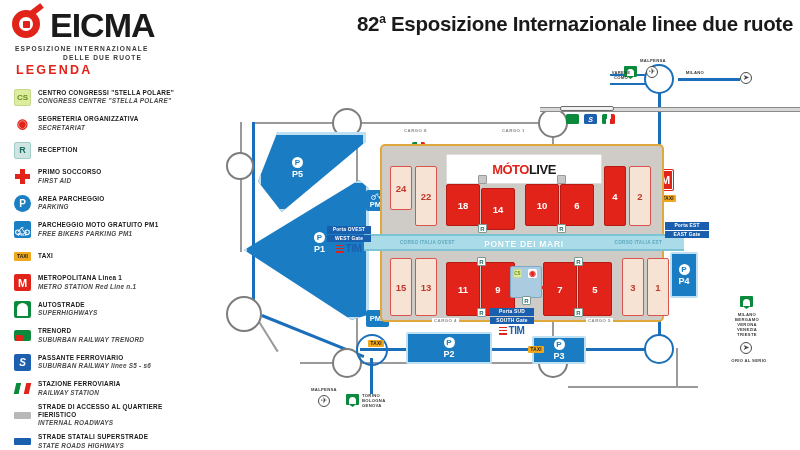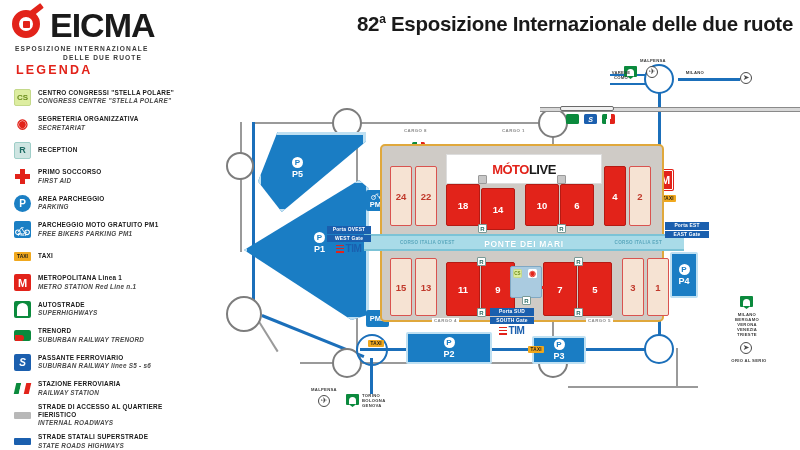--- a/index.html
+++ b/index.html
@@ -264,21 +264,21 @@
         <div class="legend-txt">
           <span class="it">STRADE STATALI SUPERSTRADE</span>
           <span class="en">STATE ROADS HIGHWAYS</span>
         </div>
       </div>
     </div>
 </div>
 
 <div id="header">
   <div id="main-title">
-    <span>82</span><sup>a</sup><span> Esposizione Internazionale delle due ruote</span>
+    <span>82</span><sup>a</sup><span> Esposizione Internazionale linee due ruote</span>
   </div>
 </div>
 
 <div id="map">
 
   <div class="road" style="left:40px;top:70px;width:2.2px;height:130px;"></div>
   <div class="road" style="left:52px;top:70px;width:300px;height:2.2px;"></div>
   <div class="road" style="left:52px;top:196px;width:2.2px;height:0px;"></div>
   <div class="road" style="left:53px;top:262px;width:2.2px;height:45px;transform:rotate(-32deg);transform-origin:top left;"></div>
   <div class="road" style="left:100px;top:310px;width:260px;height:2.2px;"></div>
@@ -411,21 +411,21 @@
   <div class="ext" style="left:518px;top:306px;width:62px;">ORIO AL SERIO</div>
 
   <div id="fair">
 
     <div id="motolive" style="left:64px;top:8px;width:156px;height:30px;">
       <div id="ml-text">
         <span class="a">MÓTO</span><span class="b">LIVE</span>
       </div>
     </div>
 
-    <div class="hall beige" style="left:8px;top:20px;width:22px;height:60px;">24</div>
+    <div class="hall beige" style="left:8px;top:20px;width:22px;height:44px;">24</div>
     <div class="hall beige" style="left:33px;top:20px;width:22px;height:60px;">22</div>
     <div class="hall red" style="left:64px;top:38px;width:34px;height:42px;">18</div>
     <div class="hall red" style="left:99px;top:42px;width:34px;height:42px;">14</div>
     <div class="hall red" style="left:143px;top:38px;width:34px;height:42px;">10</div>
     <div class="hall red" style="left:178px;top:38px;width:34px;height:42px;">6</div>
     <div class="hall red" style="left:222px;top:20px;width:22px;height:60px;">4</div>
     <div class="hall beige" style="left:247px;top:20px;width:22px;height:60px;">2</div>
 
     <div class="gsq" style="left:96px;top:29px;"></div>
     <div class="gsq" style="left:175px;top:29px;"></div>

